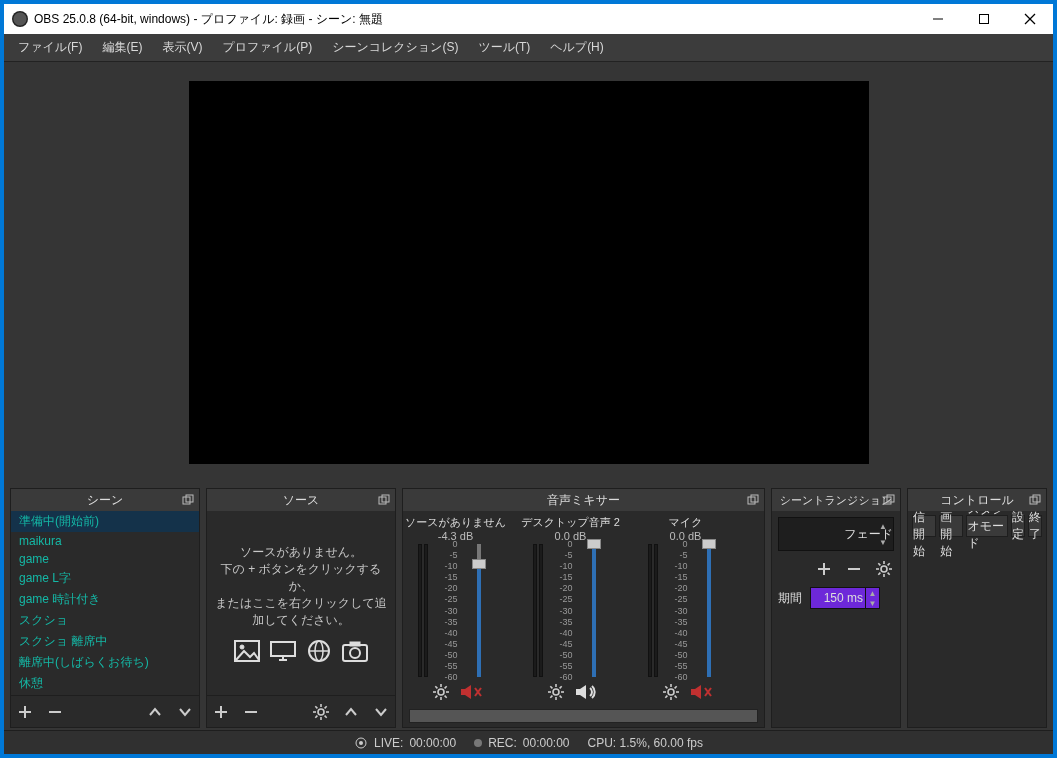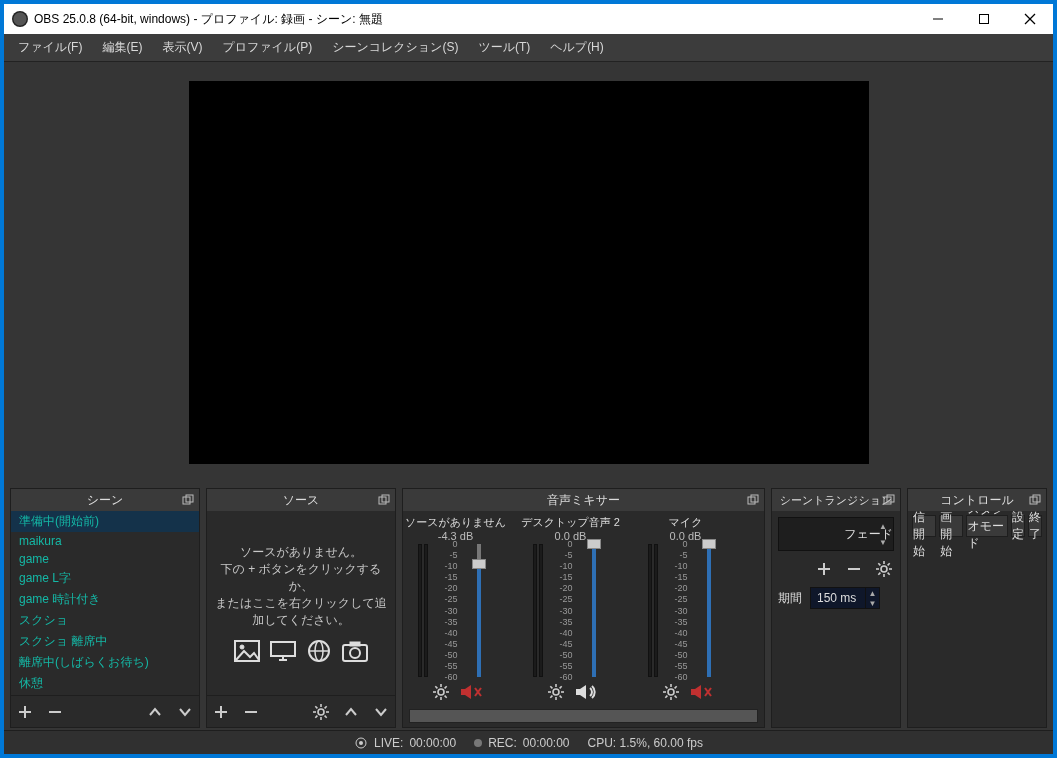--- a/index.html
+++ b/index.html
@@ -58,21 +58,21 @@
   .mixer-scroll { height:14px; background:#373737; margin:0 6px 4px 6px; border:1px solid #222; position:relative; }
   .mixer-scroll .thumb { position:absolute; left:0; top:0; bottom:0; width:100%; background:#555; }
   
   .trans-body { padding:6px; display:flex; flex-direction:column; gap:8px; }
   .combo { height:34px; display:flex; align-items:center; background:#1e1e1e; border:1px solid #111; padding:0 0; position:relative; color:#ddd;justify-content:flex-end; }
   .combo .arrows { position:absolute; right:2px; top:0; bottom:0; width:16px; display:flex; flex-direction:column; }
   .combo .arrows div { flex:1; display:flex; align-items:center; justify-content:center; font-size:8px; color:#aaa; }
   .trans-tools { display:flex; align-items:center; justify-content:flex-end; gap:10px; }
   .dur-row { display:flex; align-items:center; gap:8px; }
   .dur-label { color:#ddd; }
-  .spin { position:relative; width:70px; height:22px; background:#0f172a; border:1px solid #111; display:flex; align-items:center; padding:0 16px 0 6px; color:#ddd; }
+  .spin { position:relative; width:70px; height:22px; background:#6d28d9; border:1px solid #111; display:flex; align-items:center; padding:0 16px 0 6px; color:#ddd;justify-content:flex-end; }
   .spin .arrows { position:absolute; right:0; top:0; bottom:0; width:14px; display:flex; flex-direction:column; border-left:1px solid #111; }
   .spin .arrows div { flex:1; display:flex; align-items:center; justify-content:center; font-size:8px; color:#aaa; }
   
   .ctrl-body { padding:4px; display:flex; flex-direction:row; gap:3px; }
   .ctrl-btn { height:22px; background:#3a3a3a; border:1px solid #1e1e1e; color:#ddd; display:flex; align-items:center; justify-content:center; cursor:default; }
   
   .statusbar { height:24px; background:#303030; border-top:1px solid #1e1e1e; display:flex; align-items:center; justify-content:center; padding:0 10px; gap:18px; color:#ccc; font-size:12px; }
   .statusbar .sbitem { display:flex; align-items:center; gap:6px; }
   .statusbar svg { width:14px; height:14px; }
   .dot { width:8px; height:8px; border-radius:50%; background:#777; display:inline-block; }

